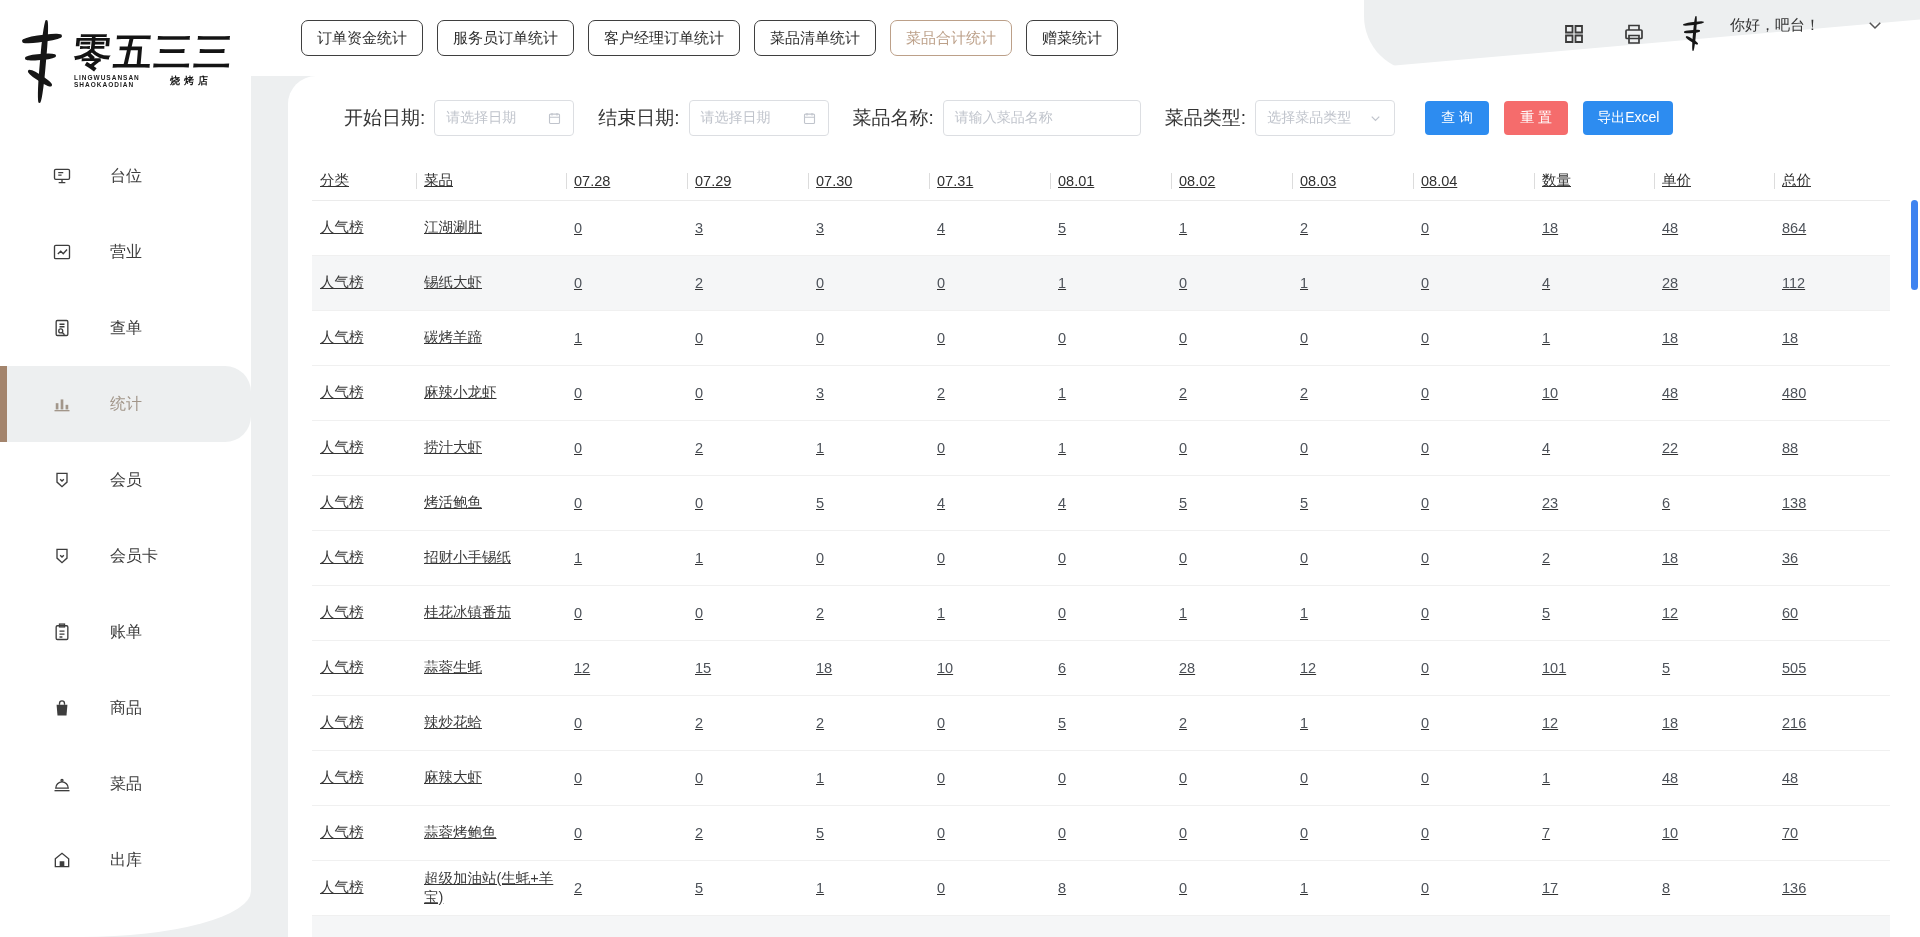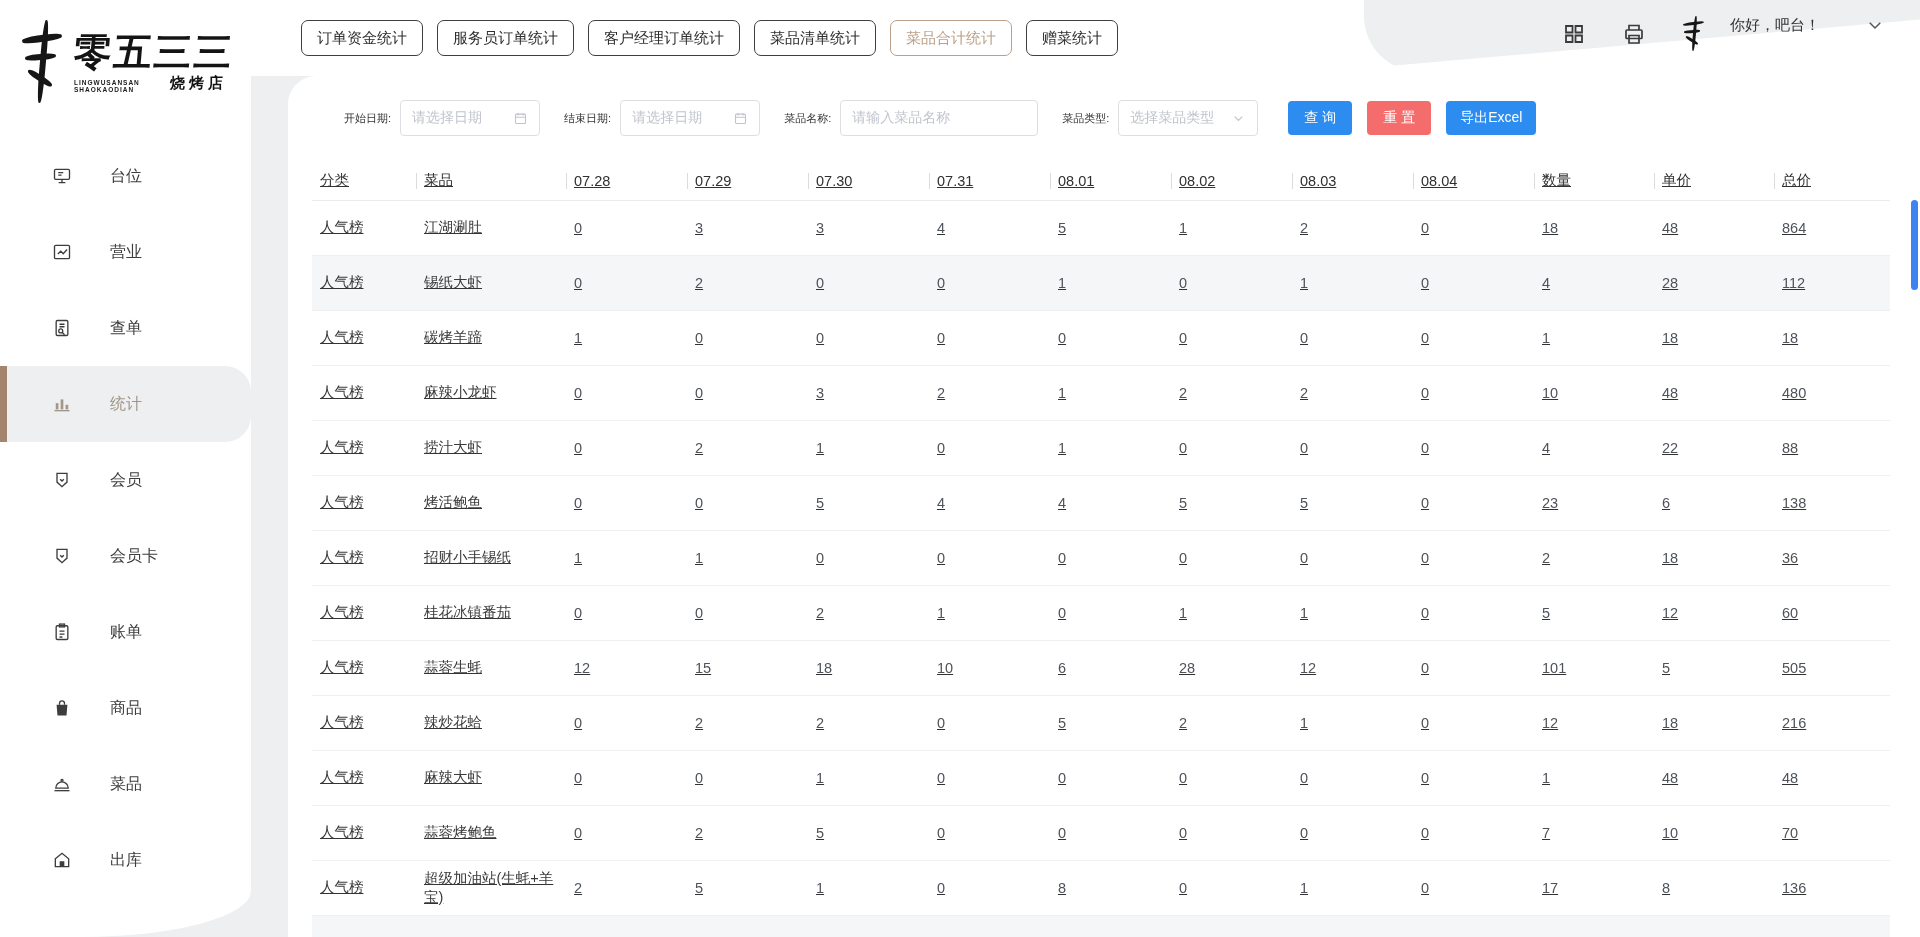--- a/index.html
+++ b/index.html
@@ -23,21 +23,21 @@
   .brush span { position:absolute; background:#161616; border-radius:40%; display:block; }
   .brush .s-v { left:44%; top:0; width:13%; height:96%; transform:rotate(5deg); }
   .brush .s-h1 { left:4%; top:18%; width:86%; height:8%; transform:rotate(-8deg); }
   .brush .s-h2 { left:10%; top:40%; width:68%; height:7%; transform:rotate(-5deg); }
   .brush .s-t { left:14%; top:64%; width:60%; height:7%; transform:rotate(33deg); }
   .logo-mark { width:46px; height:86px; flex:0 0 auto; }
   .logo-right { margin-left:8px; margin-top:12px; }
   .logo-main { font-family:"Liberation Serif", serif; font-weight:bold; font-size:38px; line-height:40px; color:#141414; letter-spacing:2px; transform:skewX(-5deg); white-space:nowrap; }
   .logo-sub-row { display:flex; align-items:flex-end; margin-top:2px; }
   .logo-latin { font-size:6.5px; letter-spacing:1px; color:#1a1a1a; width:92px; line-height:7px; font-weight:bold; }
-  .logo-shop { font-family:"Liberation Serif", serif; font-size:15px; font-weight:bold; color:#141414; letter-spacing:4px; margin-left:4px; white-space:nowrap; }
+  .logo-shop { font-family:"Liberation Serif", serif; font-size:10px; font-weight:bold; color:#141414; letter-spacing:4px; margin-left:4px; white-space:nowrap; }
 
   .menu { position:absolute; top:138px; left:0; width:100%; }
   .menu-item { height:76px; display:flex; align-items:center; padding-left:52px; gap:38px; font-size:16px; color:#3d3d3d; cursor:pointer; position:relative; }
   .menu-item svg { width:20px; height:20px; flex:0 0 auto; }
   .menu-item.active { background:#edeff0; border-radius:0 26px 26px 0; color:#a2968a; }
   .menu-item.active::before { content:''; position:absolute; left:0; top:0; bottom:0; width:7px; background:#a3846c; }
   .mi-label { white-space:nowrap; }
 
   
   .tabs { position:absolute; left:301px; top:20px; display:flex; gap:14px; z-index:4; }
@@ -49,21 +49,21 @@
   .user-box { display:flex; align-items:flex-start; gap:24px; cursor:pointer; }
   .avatar-mark { width:24px; height:36px; }
   .greeting { font-size:15px; color:#333; white-space:nowrap; }
   .chev { width:18px; height:18px; margin-left:22px; }
 
   
   .card { position:absolute; left:288px; top:76px; right:0; height:861px; background:#fff; border-top-left-radius:28px; z-index:2; overflow:hidden; }
 
   .filters { display:flex; align-items:center; padding:24px 0 0 56px; }
   .fgroup { display:flex; align-items:center; margin-right:24px; }
-  .flabel { font-size:11px; color:#333; margin-right:9px; white-space:nowrap;text-align:center; }
+  .flabel { font-size:19px; color:#333; margin-right:9px; white-space:nowrap;text-align:center; }
   .finput { height:36px; border:1px solid #dcdee2; border-radius:4px; background:#fff; display:flex; align-items:center; justify-content:space-between; padding:0 11px; font-size:14px; }
   .finput .ph { color:#c0c4cc; white-space:nowrap; }
   .finput svg { width:15px; height:15px; flex:0 0 auto; }
   .w-date { width:140px; }
   .w-name { width:198px; }
   .btn { height:34px; border:none; border-radius:4px; color:#fff; font-size:14px; display:flex; align-items:center; justify-content:center; cursor:pointer; white-space:nowrap; }
   .btn-search { background:#2d8cf0; width:64px; margin-left:6px; }
   .btn-reset  { background:#f56c6c; width:64px; margin-left:15px; }
   .btn-export { background:#2d8cf0; padding:0 14px; margin-left:15px; }
 

